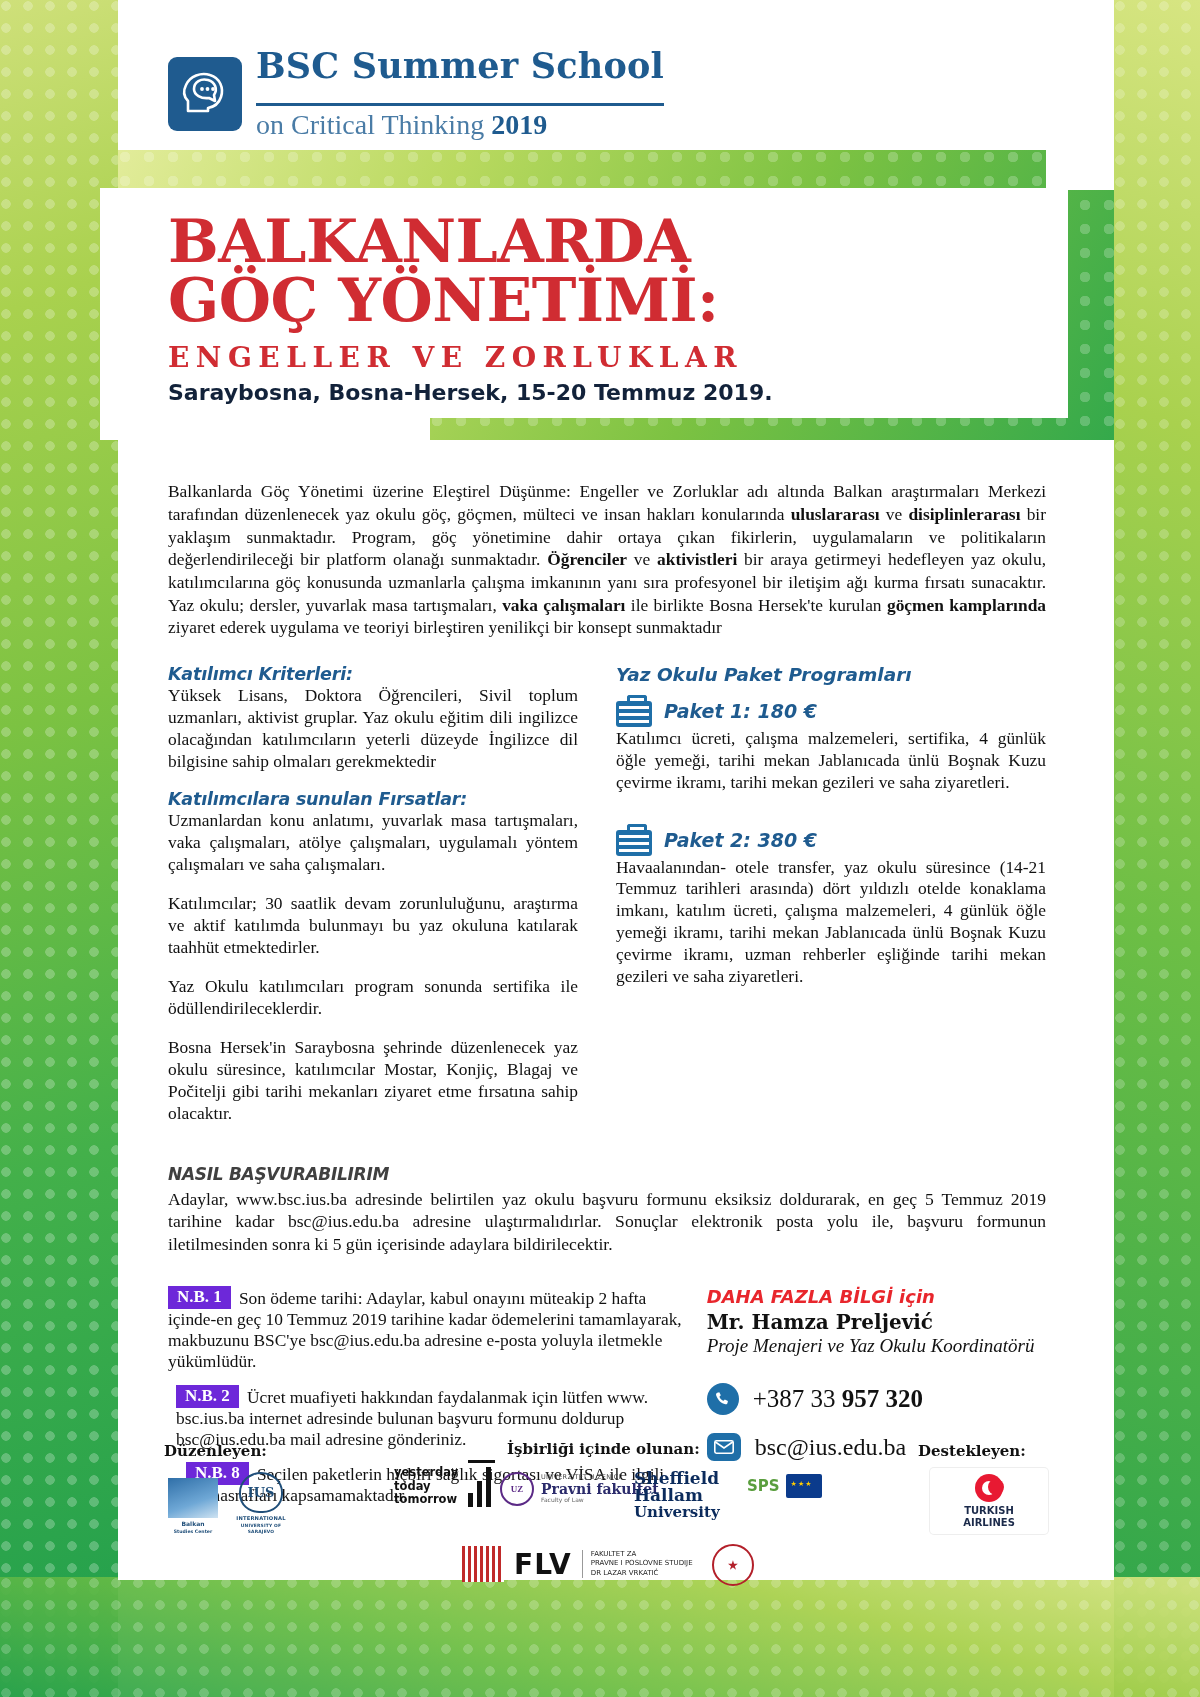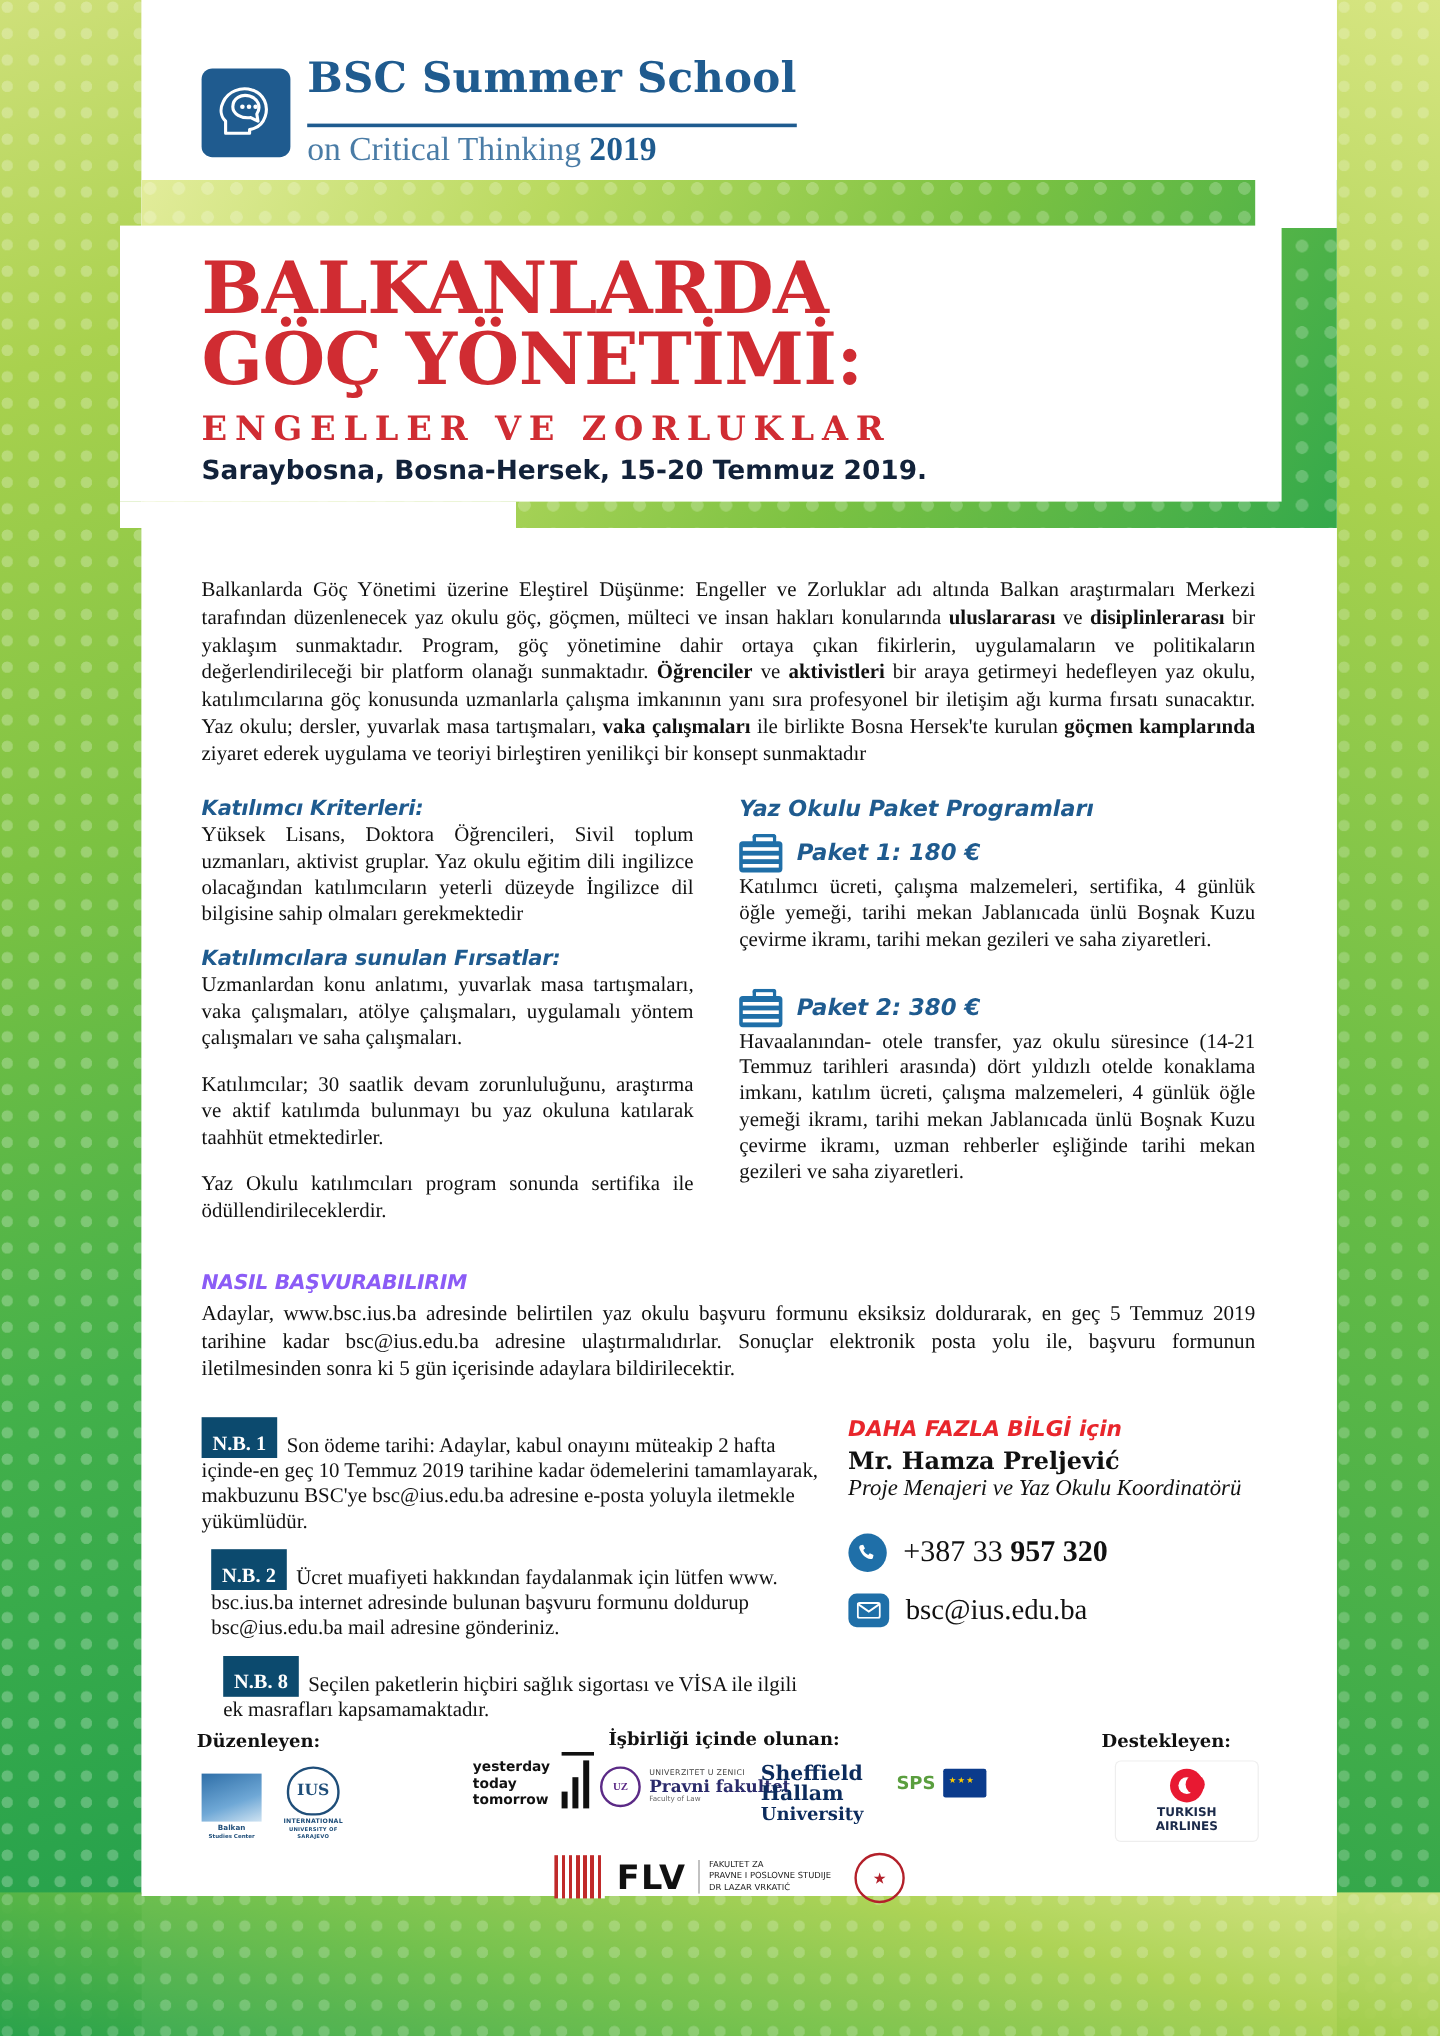--- a/index.html
+++ b/index.html
@@ -140,36 +140,36 @@
     font-family:"DejaVu Sans", sans-serif;font-weight:bold;font-style:italic;
     color:#1f5b8f;font-size:19px;
   }
   .pkg-section-title{
     font-family:"DejaVu Sans", sans-serif;font-weight:bold;font-style:italic;
     color:#1f5b8f;font-size:18.5px;margin:0 0 10px 0;
   }
 
   .h-red{
     font-family:"DejaVu Sans", sans-serif;font-weight:bold;font-style:italic;
-    color:#8b5cf6;font-size:17px;letter-spacing:-.3px;margin:0 0 4px 0;
+    color:#404040;font-size:17px;letter-spacing:-.3px;margin:0 0 4px 0;
   }
   .apply-wrap{margin-top:22px;}
   .apply-p{
     font-family:"Liberation Serif", serif;font-size:17.6px;line-height:1.30;
     text-align:justify;color:#111;margin:0;
   }
 
   
   .nb-area{display:flex;margin-top:30px;}
   .nb-col{width:530px;}
   .nb-item{margin-bottom:13px;}
   .nb-tag{
-    display:inline-block;background:#0c4a6e;color:#fff;
+    display:inline-block;background:#6d28d9;color:#fff;
     font-family:"Liberation Serif", serif;font-weight:bold;font-size:17px;
-    padding:12px 9px 2px 9px;margin-right:8px;vertical-align:2px;
+    padding:1px 9px 2px 9px;margin-right:8px;vertical-align:2px;
   }
   .nb-text{
     font-family:"Liberation Serif", serif;font-size:17.4px;line-height:1.20;
     text-align:justify;color:#111;
   }
   .nb-item.indent1{margin-left:0px;}
   .nb-item.indent2{margin-left:8px;}
   .nb-item.indent3{margin-left:18px;}
 
   .contact-col{width:348px;padding-left:22px;}
@@ -308,20 +308,21 @@
 
       <div class="col-left">
         <div class="h-blue">Katılımcı Kriterleri:</div>
         <p class="p-serif">Yüksek Lisans, Doktora Öğrencileri, Sivil toplum uzmanları, aktivist gruplar. Yaz okulu eğitim dili ingilizce olacağından katılımcıların yeterli düzeyde İngilizce dil bilgisine sahip olmaları gerekmektedir</p>
 
         <div class="h-blue">Katılımcılara sunulan Fırsatlar:</div>
         <p class="p-serif">Uzmanlardan konu anlatımı, yuvarlak masa tartışmaları, vaka çalışmaları, atölye çalışmaları, uygulamalı yöntem çalışmaları ve saha çalışmaları.</p>
 
         <p class="p-serif">Katılımcılar; 30 saatlik devam zorunluluğunu, araştırma ve aktif katılımda bulunmayı bu yaz okuluna katılarak taahhüt etmektedirler.</p>
         <p class="p-serif">Yaz Okulu katılımcıları program sonunda sertifika ile ödüllendirileceklerdir.</p>
+        <p class="p-serif">Bosna Hersek'in Saraybosna şehrinde düzenlenecek yaz okulu süresince, katılımcılar Mostar, Konjiç, Blagaj ve Počitelji gibi tarihi mekanları ziyaret etme fırsatına sahip olacaktır.</p>
       </div>
 
       <div class="col-gap"></div>
 
       <div class="col-right">
         <div class="pkg-section-title">Yaz Okulu Paket Programları</div>
 
         <div class="pkg-head">
           <span class="briefcase">
             <span class="handle"></span>

